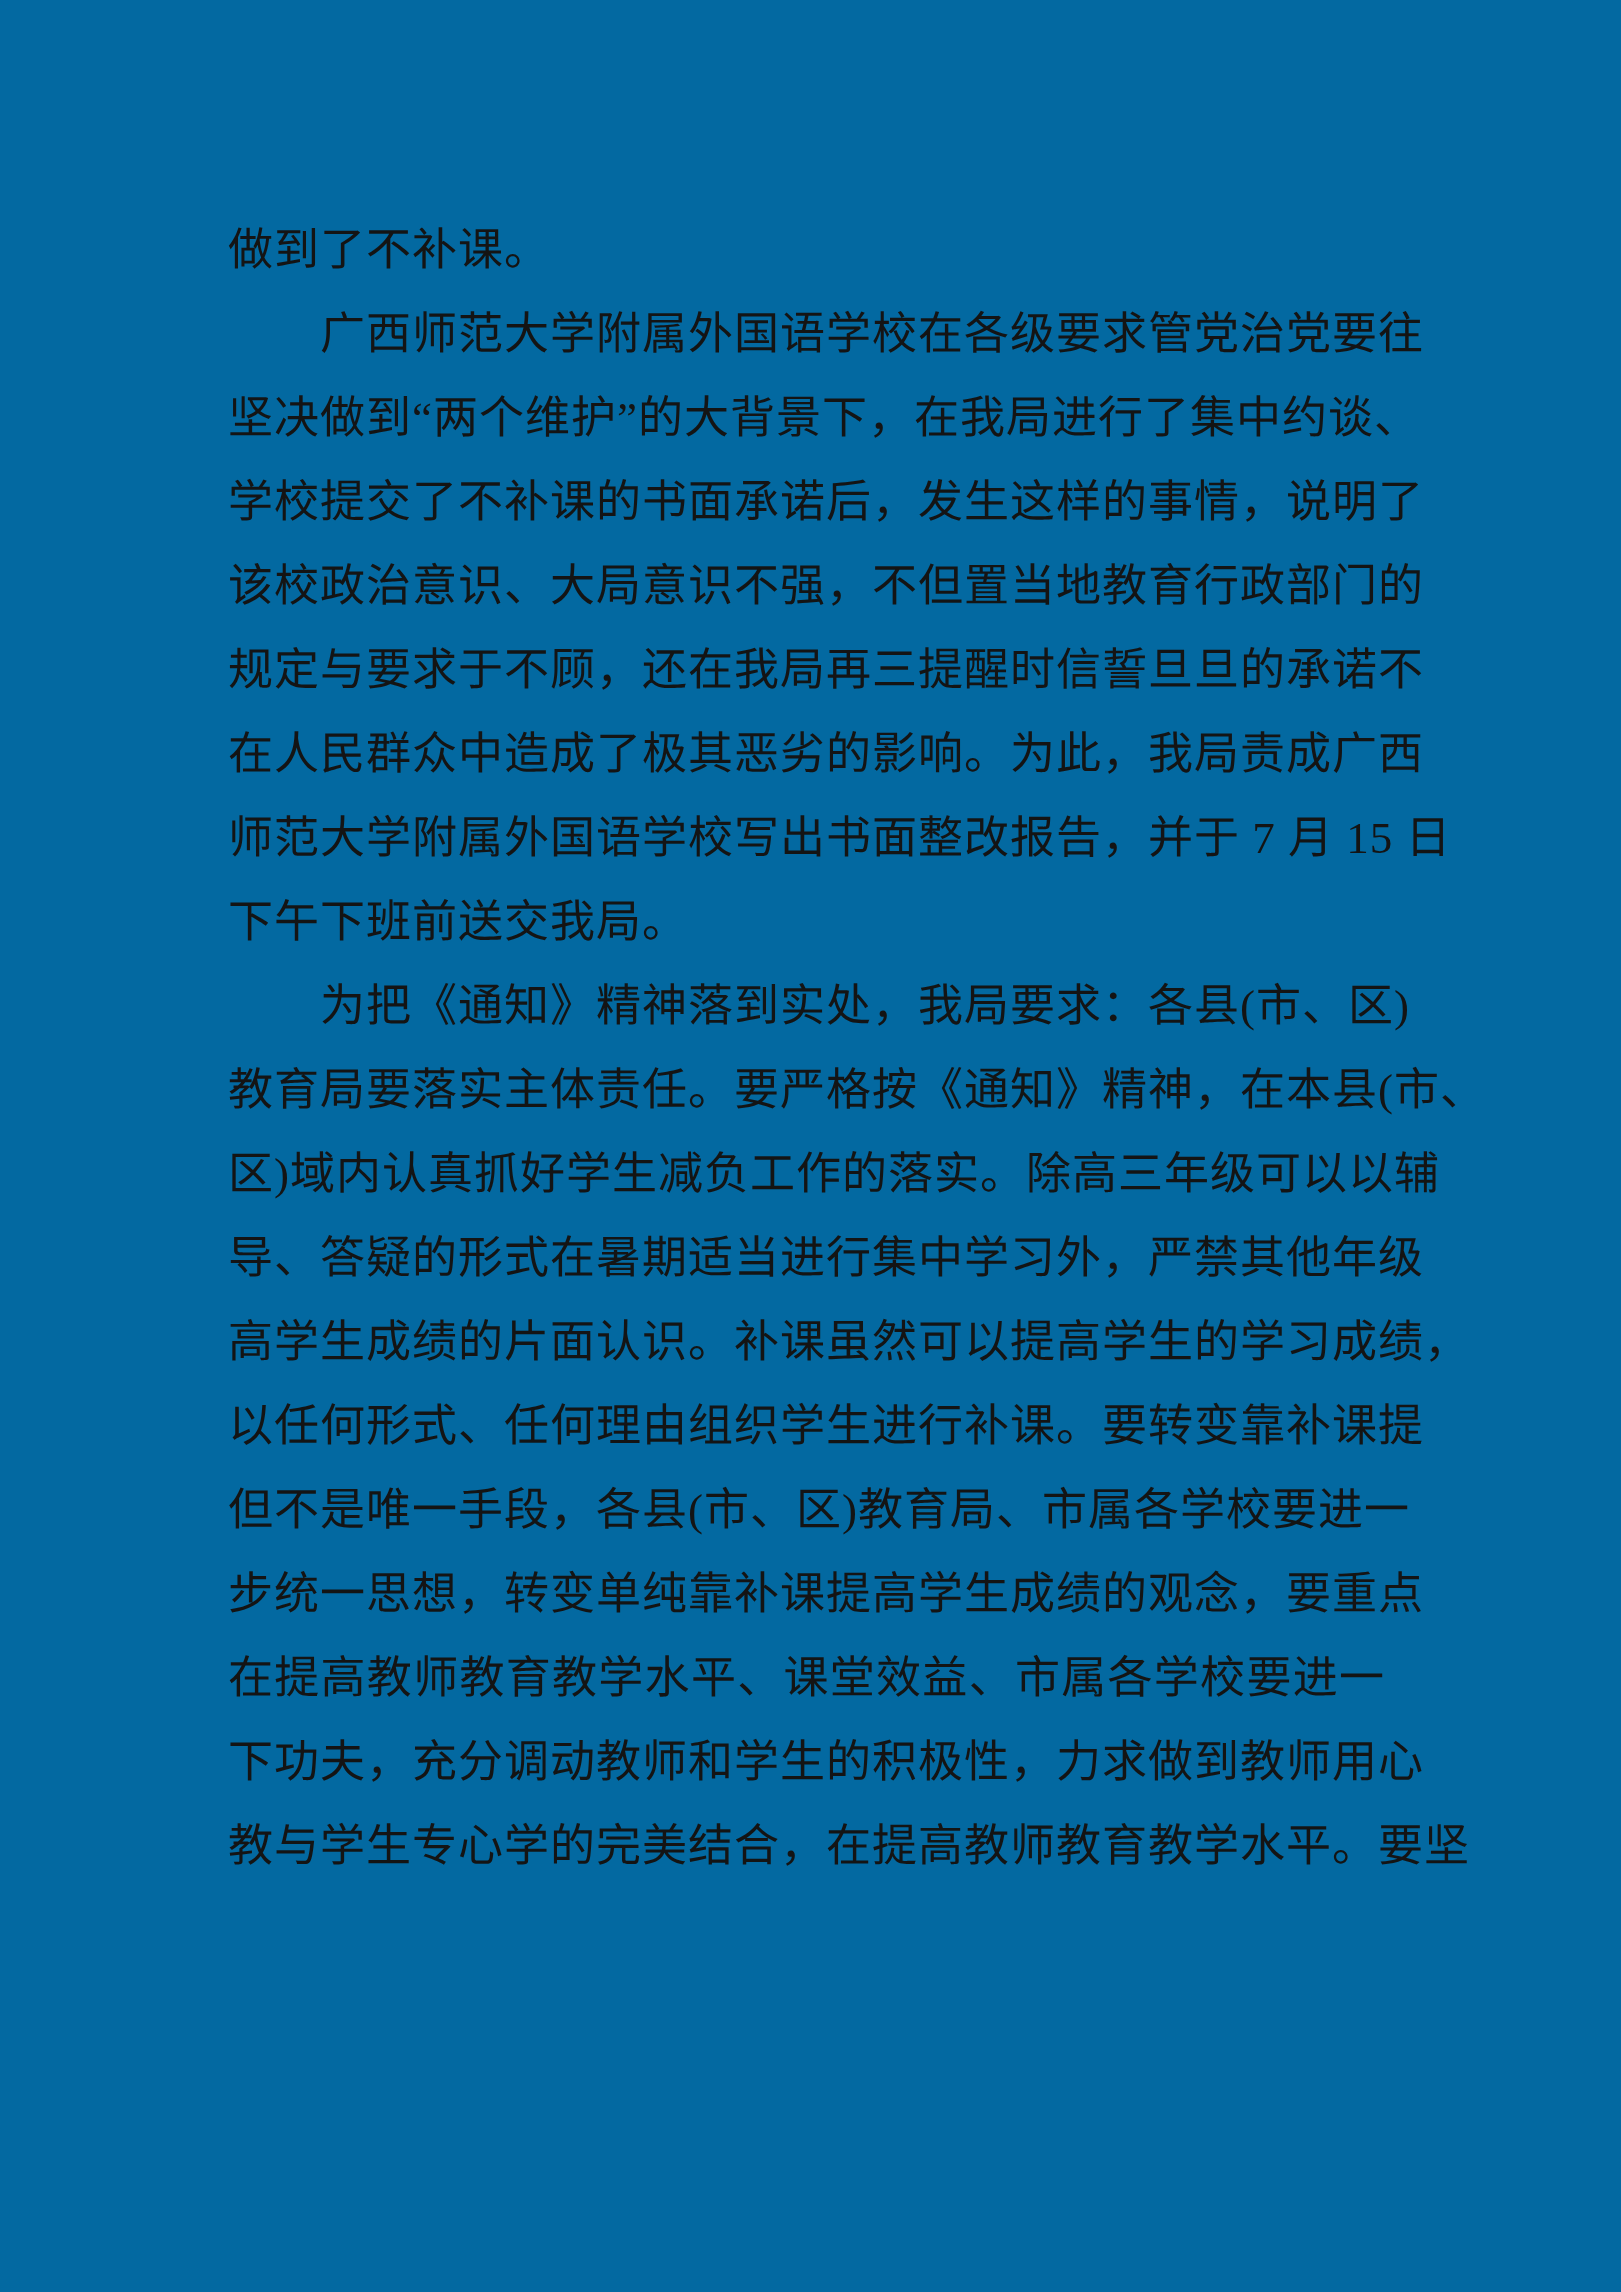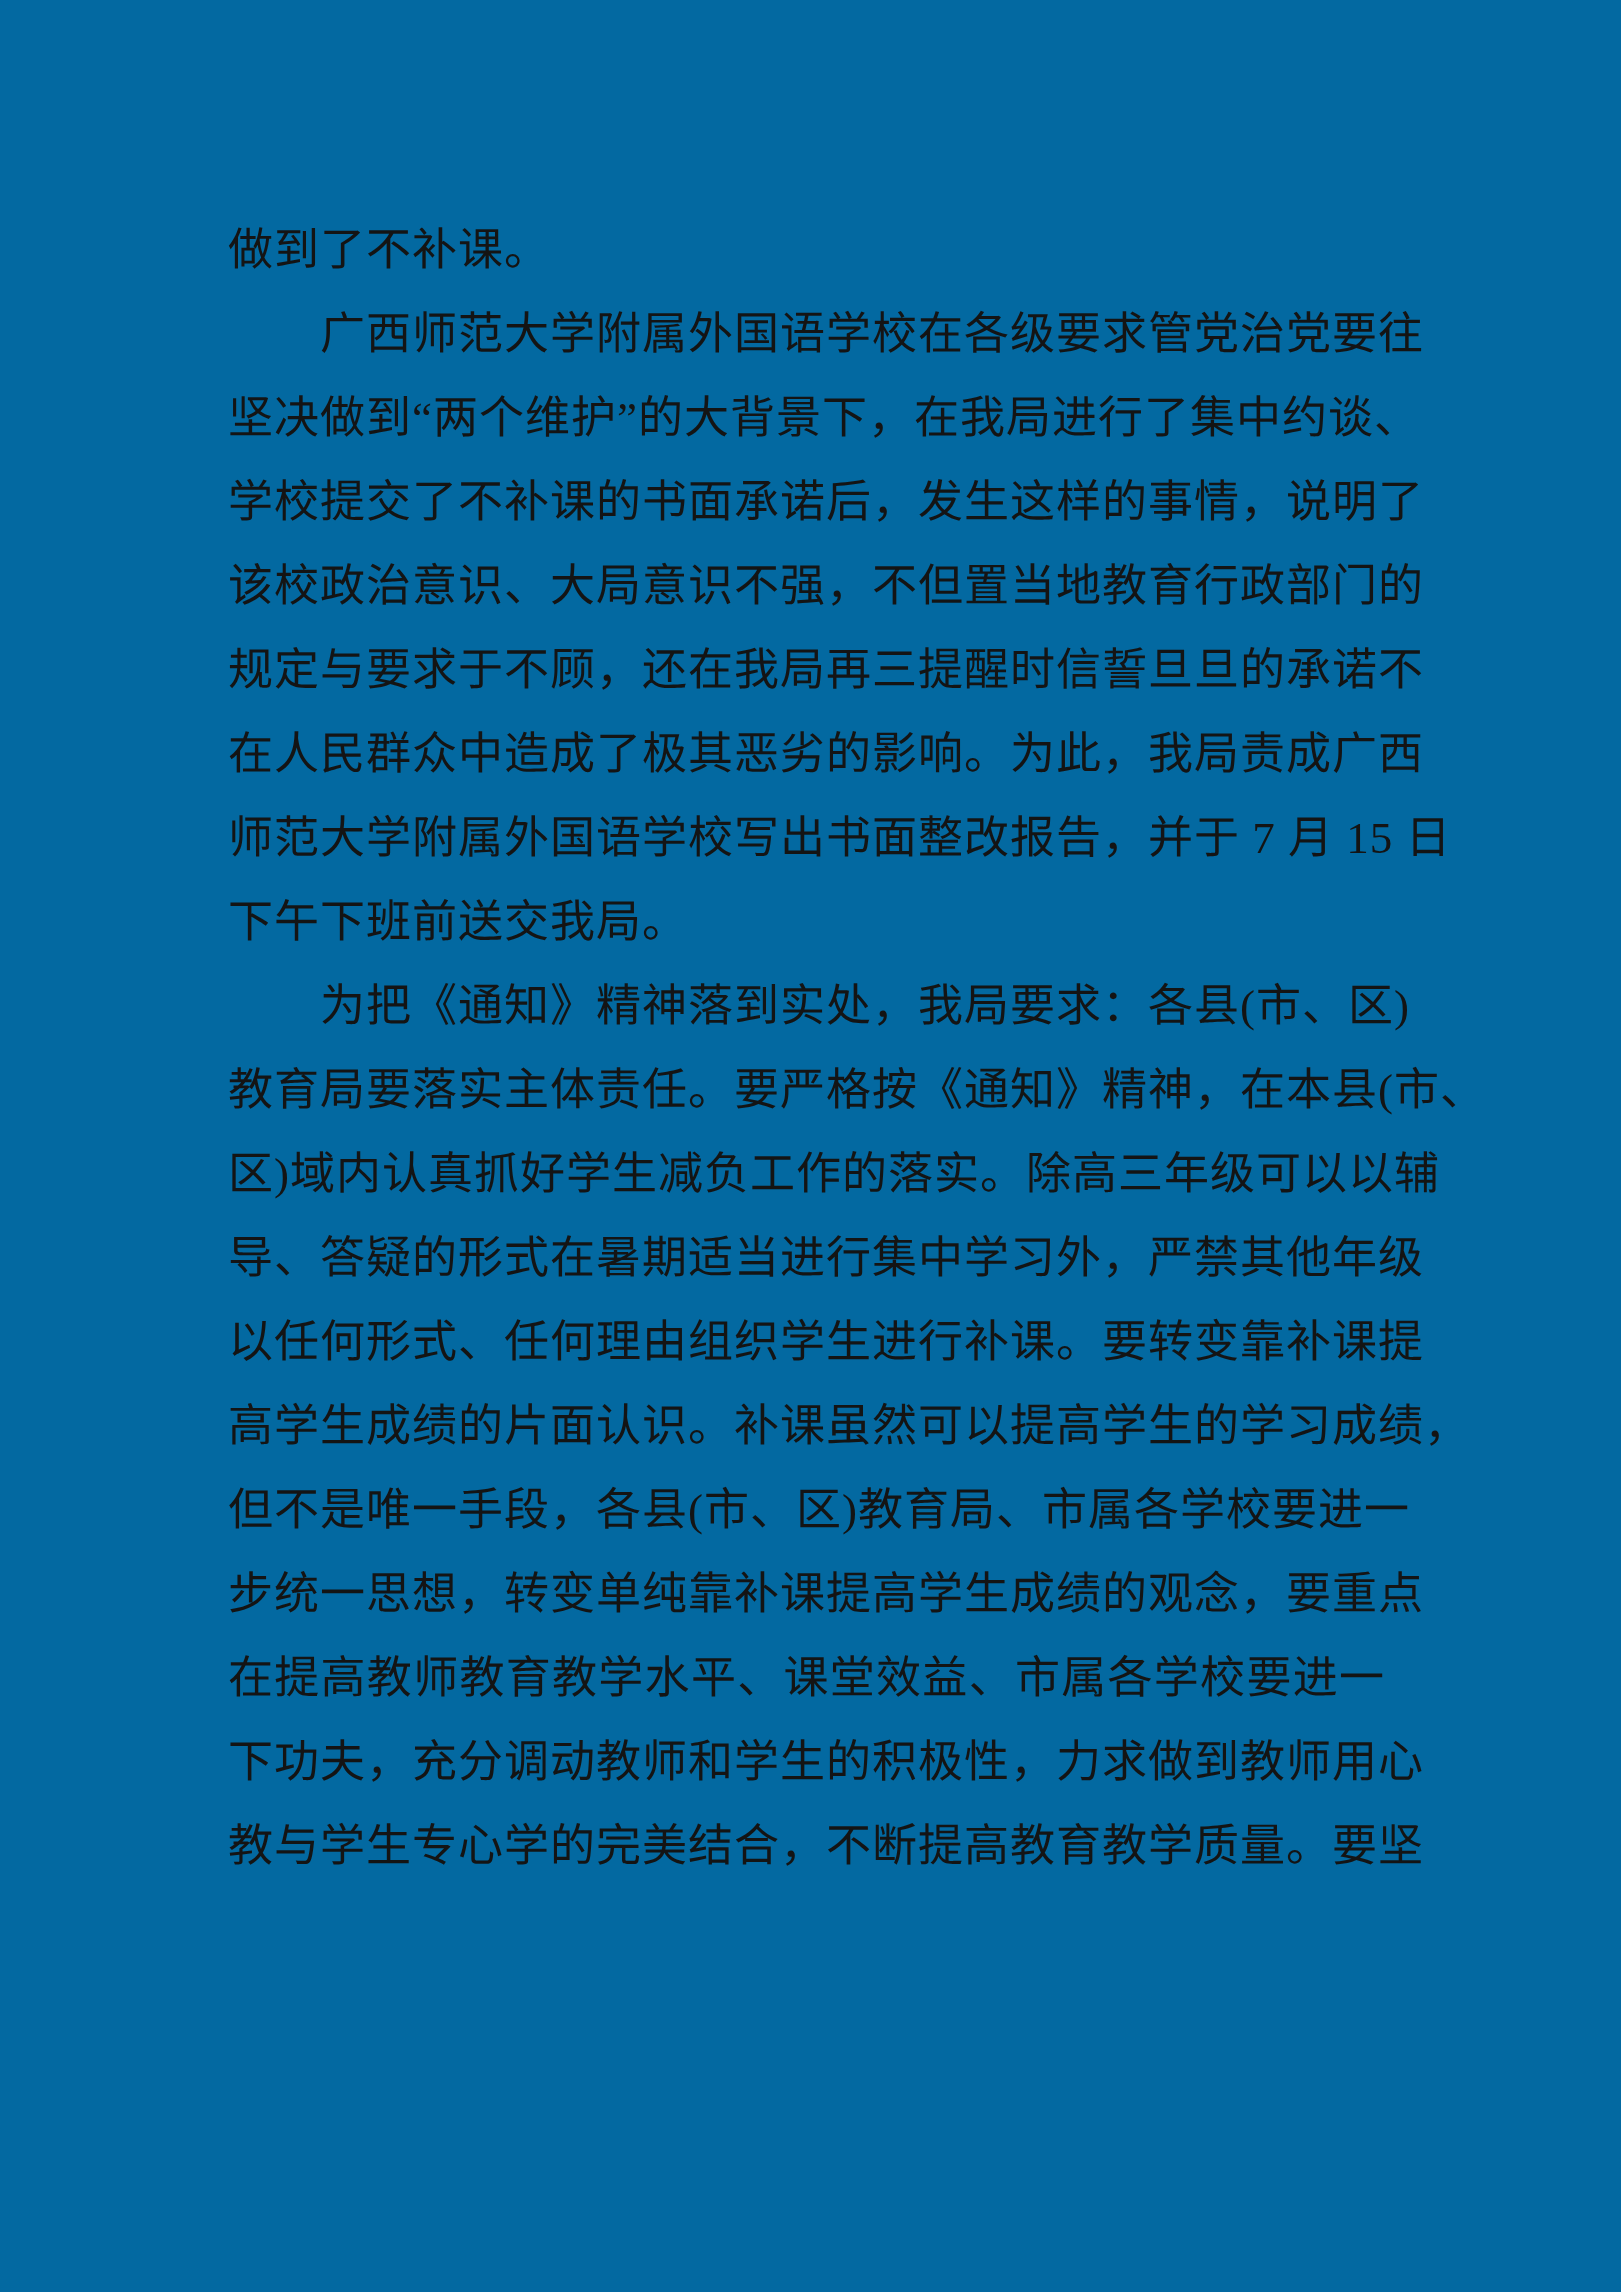--- a/index.html
+++ b/index.html
@@ -49,22 +49,22 @@
       <div class="text-line justify">学校提交了不补课的书面承诺后，发生这样的事情，说明了</div>
       <div class="text-line justify">该校政治意识、大局意识不强，不但置当地教育行政部门的</div>
       <div class="text-line justify">规定与要求于不顾，还在我局再三提醒时信誓旦旦的承诺不</div>
       <div class="text-line justify">在人民群众中造成了极其恶劣的影响。为此，我局责成广西</div>
       <div class="text-line justify">师范大学附属外国语学校写出书面整改报告，并于 7 月 15 日</div>
       <div class="text-line">下午下班前送交我局。</div>
       <div class="text-line justify indent">为把《通知》精神落到实处，我局要求：各县(市、区)</div>
       <div class="text-line justify">教育局要落实主体责任。要严格按《通知》精神，在本县(市、</div>
       <div class="text-line justify">区)域内认真抓好学生减负工作的落实。除高三年级可以以辅</div>
       <div class="text-line justify">导、答疑的形式在暑期适当进行集中学习外，严禁其他年级</div>
+      <div class="text-line justify">高学生成绩的片面认识。补课虽然可以提高学生的学习成绩，</div>
       <div class="text-line justify">以任何形式、任何理由组织学生进行补课。要转变靠补课提</div>
-      <div class="text-line justify">高学生成绩的片面认识。补课虽然可以提高学生的学习成绩，</div>
       <div class="text-line justify">但不是唯一手段，各县(市、区)教育局、市属各学校要进一</div>
       <div class="text-line justify">步统一思想，转变单纯靠补课提高学生成绩的观念，要重点</div>
       <div class="text-line justify">在提高教师教育教学水平、课堂效益、市属各学校要进一</div>
       <div class="text-line justify">下功夫，充分调动教师和学生的积极性，力求做到教师用心</div>
-      <div class="text-line justify">教与学生专心学的完美结合，不断提高教育教学质量。要坚</div>
+      <div class="text-line justify">教与学生专心学的完美结合，在提高教师教育教学水平。要坚</div>
     </div>
 </div>
 
 
 </body></html>

